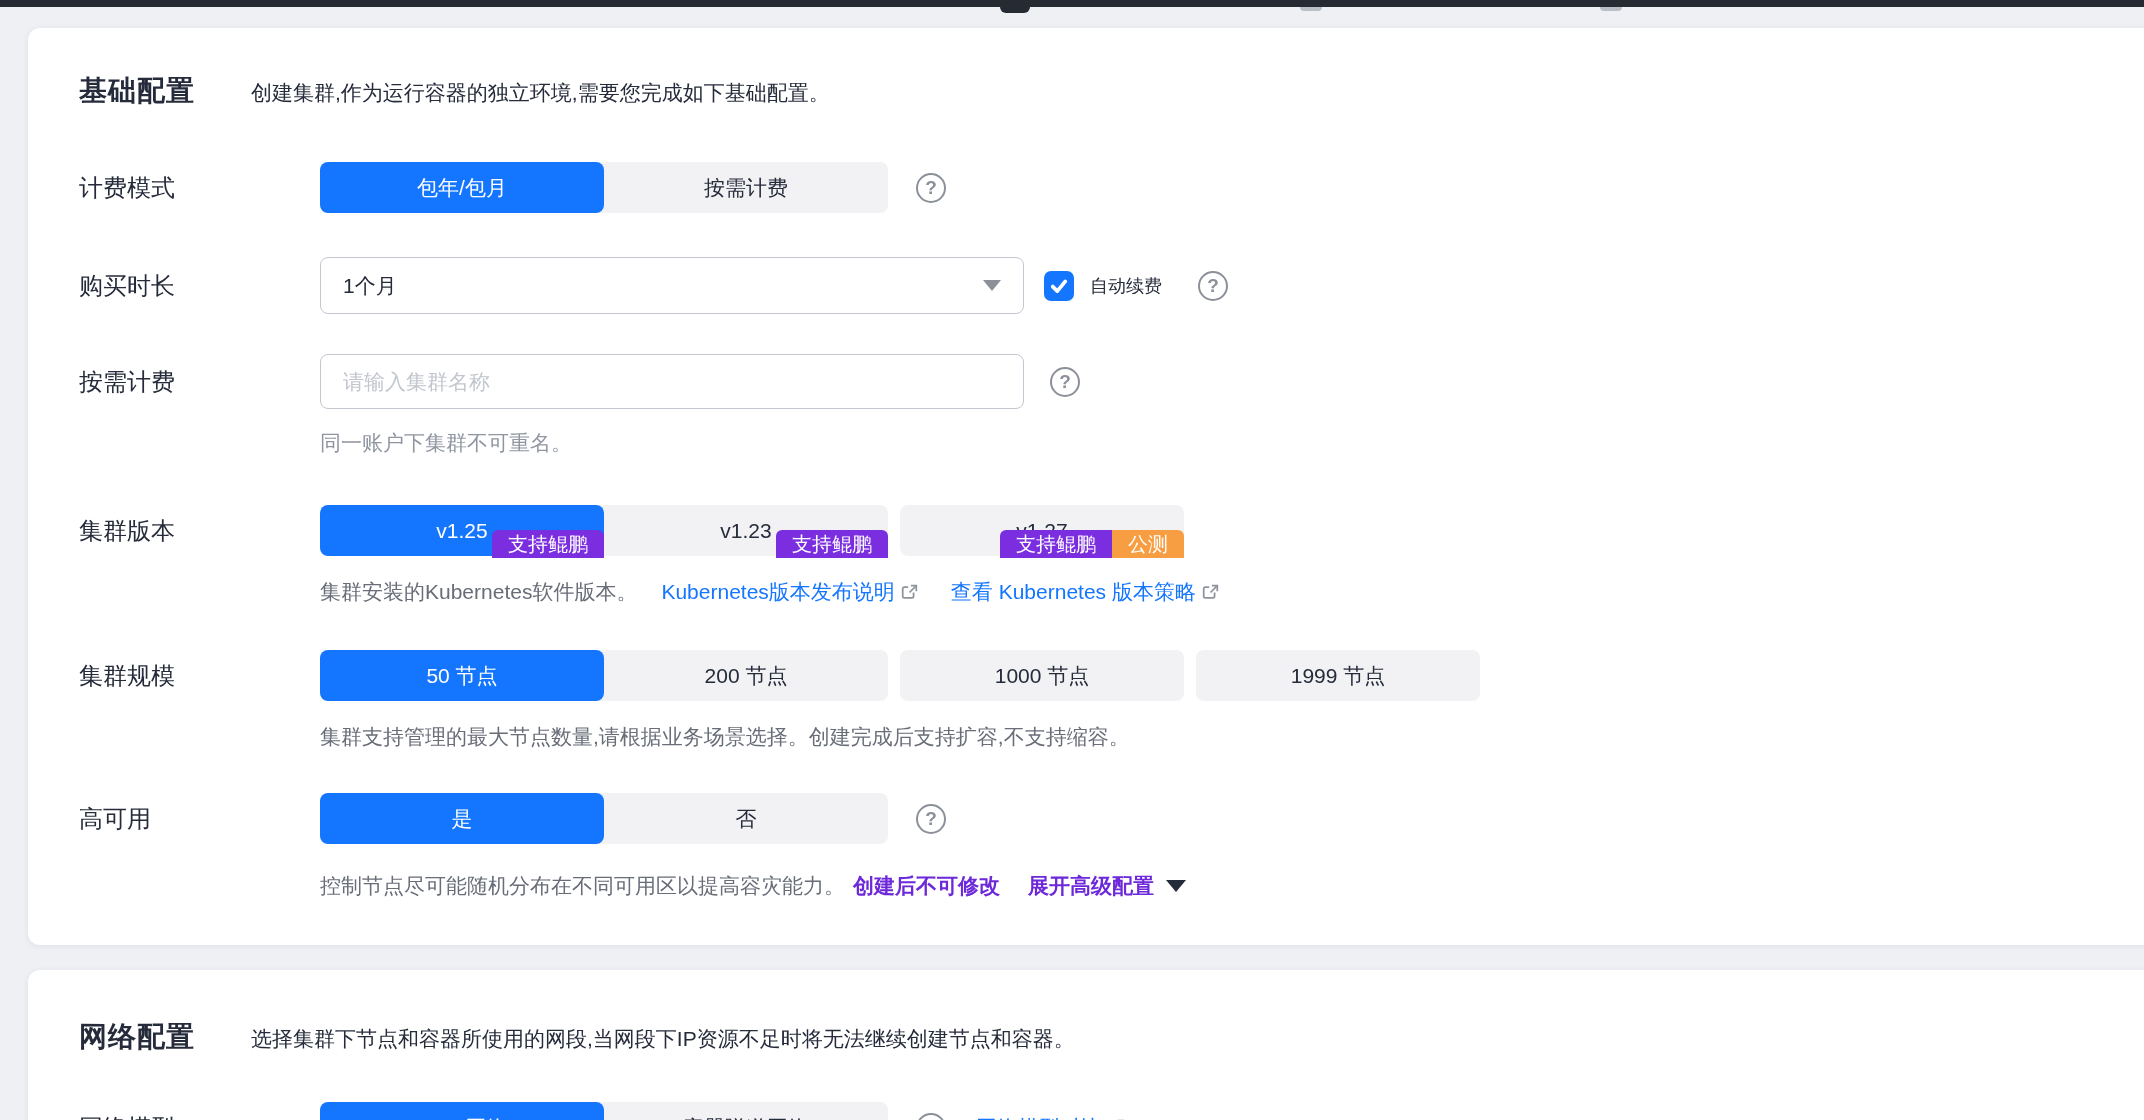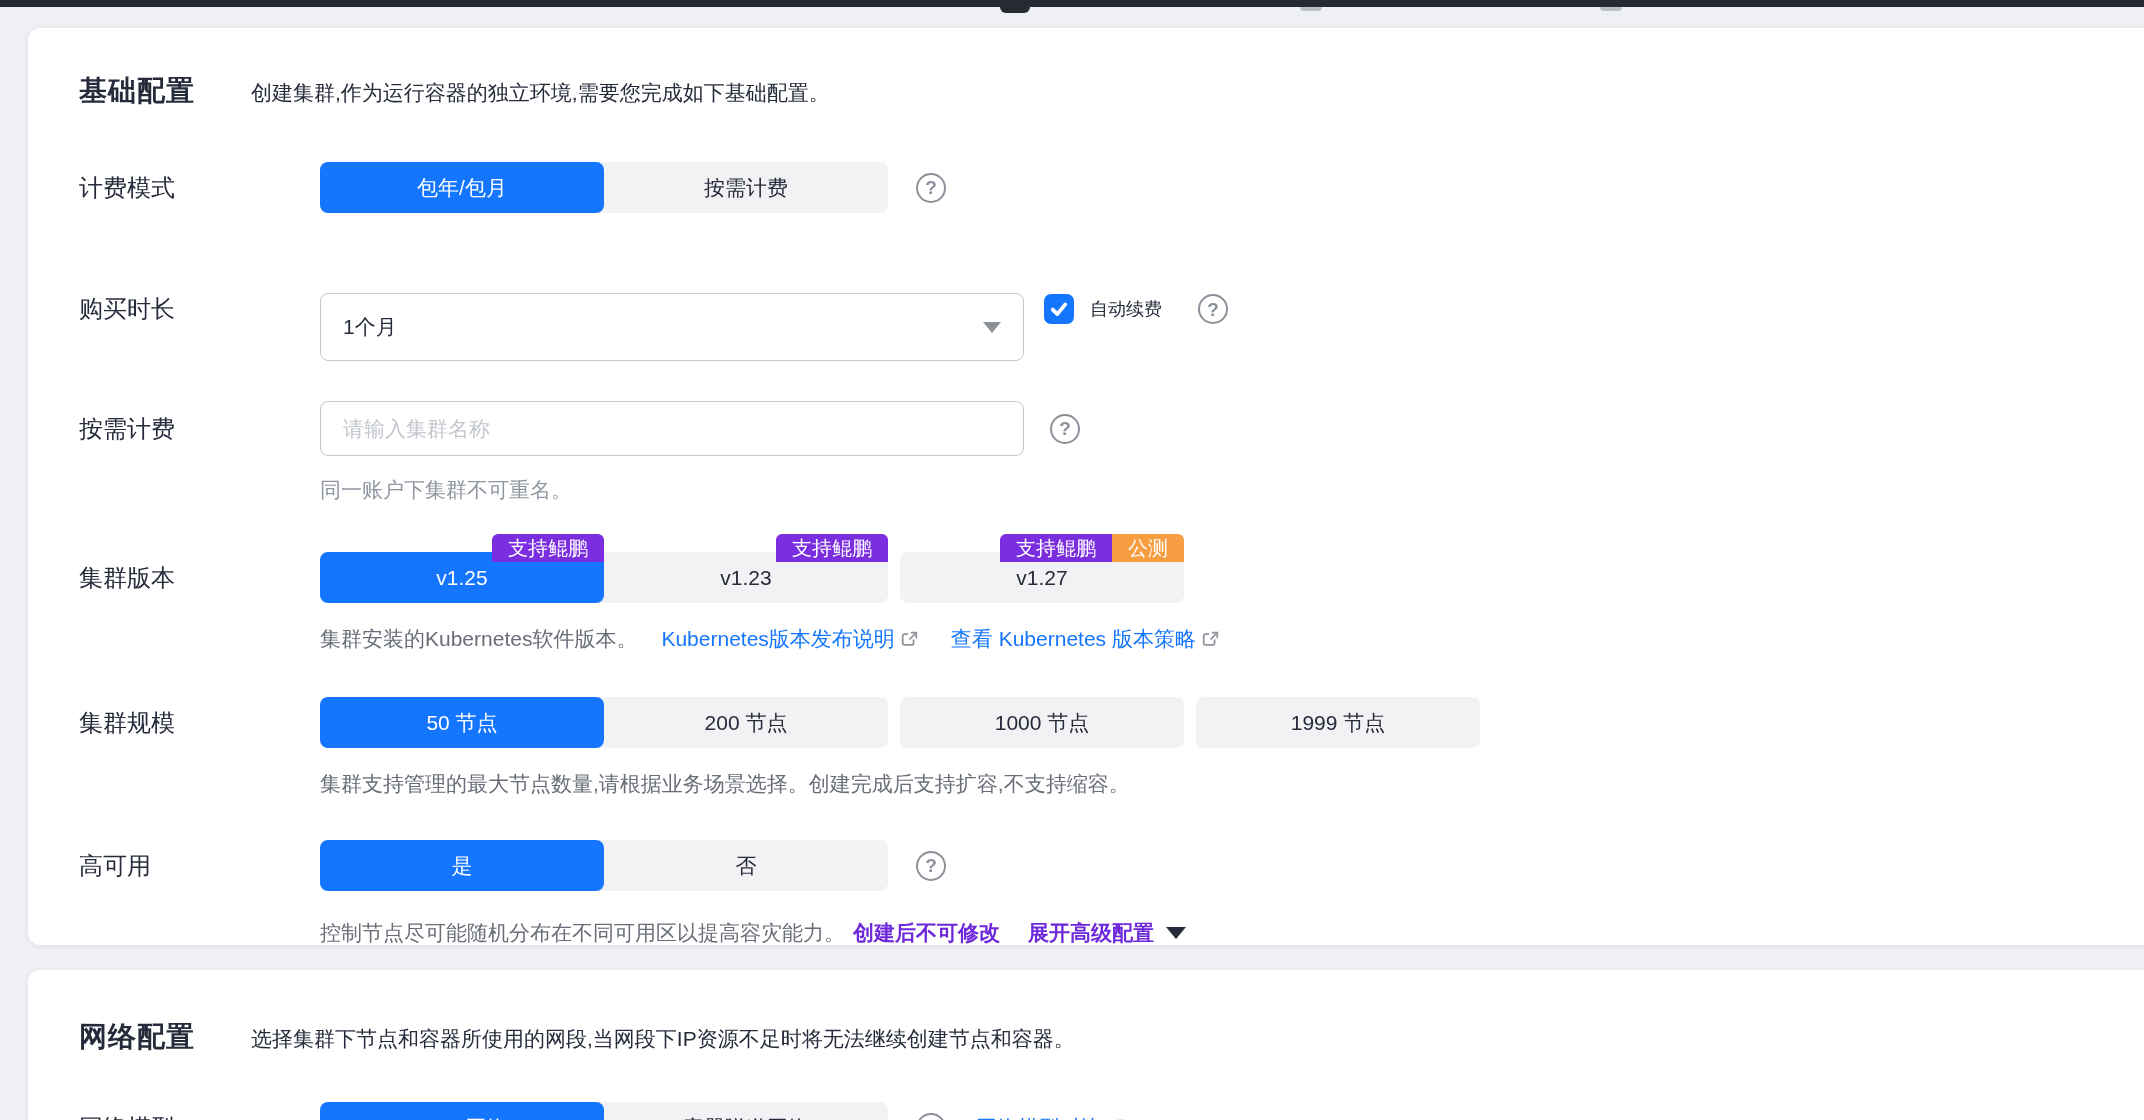--- a/index.html
+++ b/index.html
@@ -30,31 +30,31 @@
   .seg-group { display:inline-flex; background:#f2f2f4; border-radius:8px; }
   .seg-btn {
     position:relative; width:284px; height:51px; border:none; background:transparent;
     font-family:inherit; font-size:21px; color:#252b3a; cursor:pointer;
     display:flex; align-items:center; justify-content:center; border-radius:8px;
   }
   .seg-btn.selected { background:#1476ff; color:#ffffff; }
   .seg-gap { margin-left:12px; }
 
   .badge-wrap { position:absolute; right:0; top:-18px; display:flex; height:28px; }
-  .badge { height:28px; line-height:28px; padding:0 16px; font-size:20px; color:#ffffff; white-space:nowrap; }
+  .badge { height:28px; line-height:28px; padding:0 16px; font-size:20px; color:#ffffff; white-space:nowrap;margin-top:43px; }
   .badge.purple { background:#7b2ee0; }
   .badge.orange { background:#f89e42; }
   .badge.r-top { border-radius:6px 6px 0 0; }
   .badge.r-left { border-radius:6px 0 0 0; }
   .badge.r-right { border-radius:0 6px 0 0; }
 
   .select-box {
-    width:704px; height:68px; border:1.5px solid #c3c7cf; border-radius:8px;
+    width:704px; height:57px; border:1.5px solid #c3c7cf; border-radius:8px;
     display:flex; align-items:center; padding:0 22px; cursor:pointer; background:#fff;
-    font-size:21px; color:#252b3a;margin-top:36px;
+    font-size:21px; color:#252b3a;
   }
   .caret-down {
     margin-left:auto; width:0; height:0;
     border-left:9px solid transparent; border-right:9px solid transparent; border-top:11px solid #8b9099;
   }
   .text-input {
     width:704px; height:55px; border:1.5px solid #c3c7cf; border-radius:8px;
     padding:0 22px; font-family:inherit; font-size:21px; color:#252b3a; outline:none;
   }
   .text-input::placeholder { color:#c2c6cd; }

